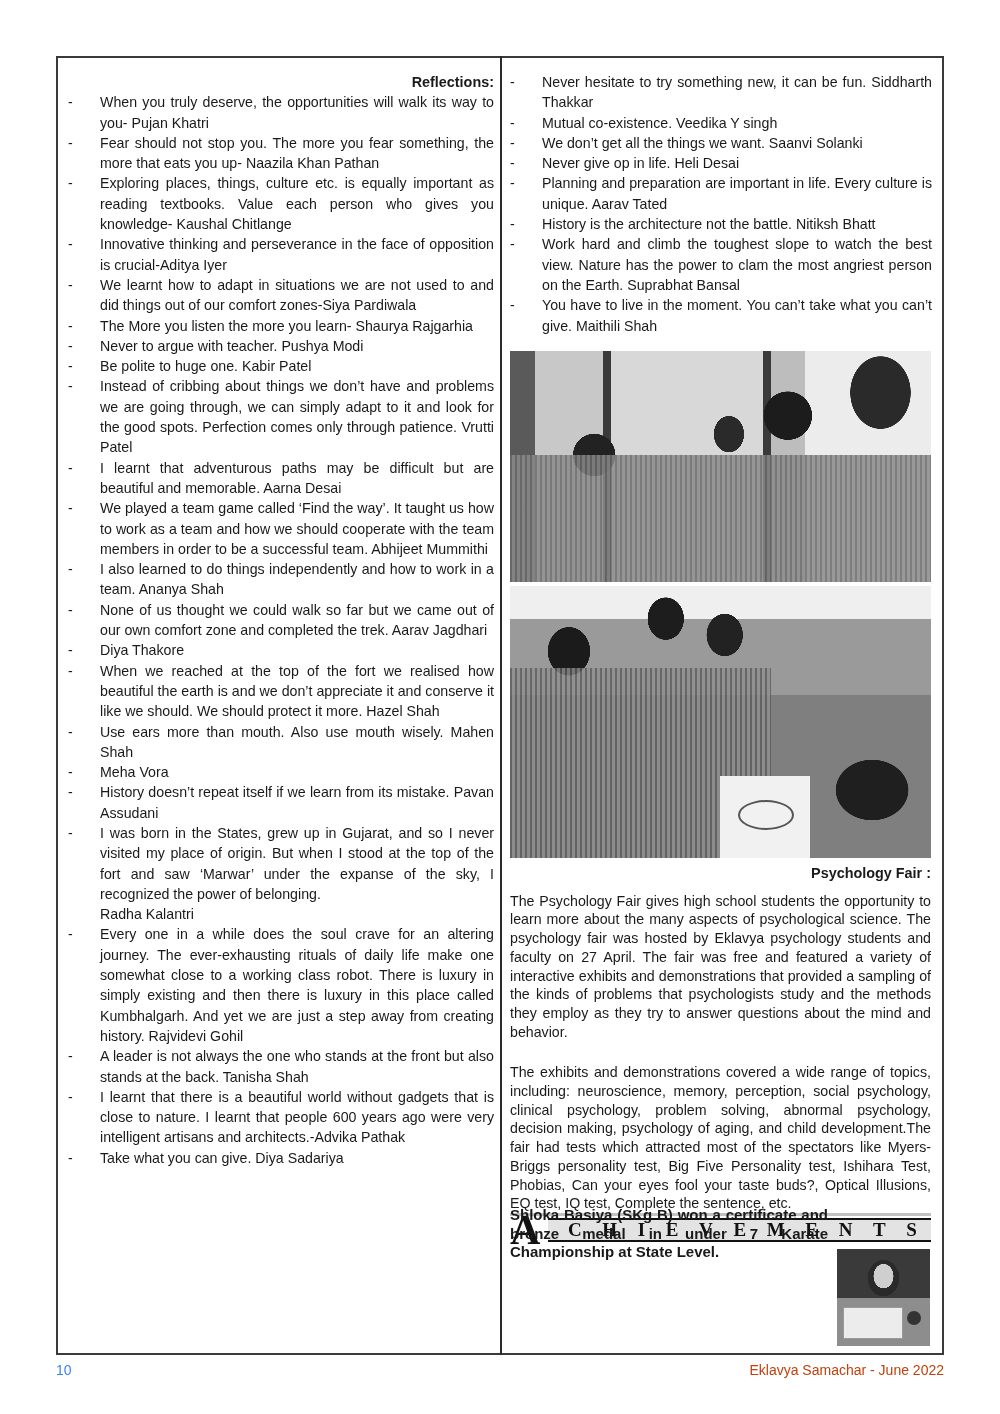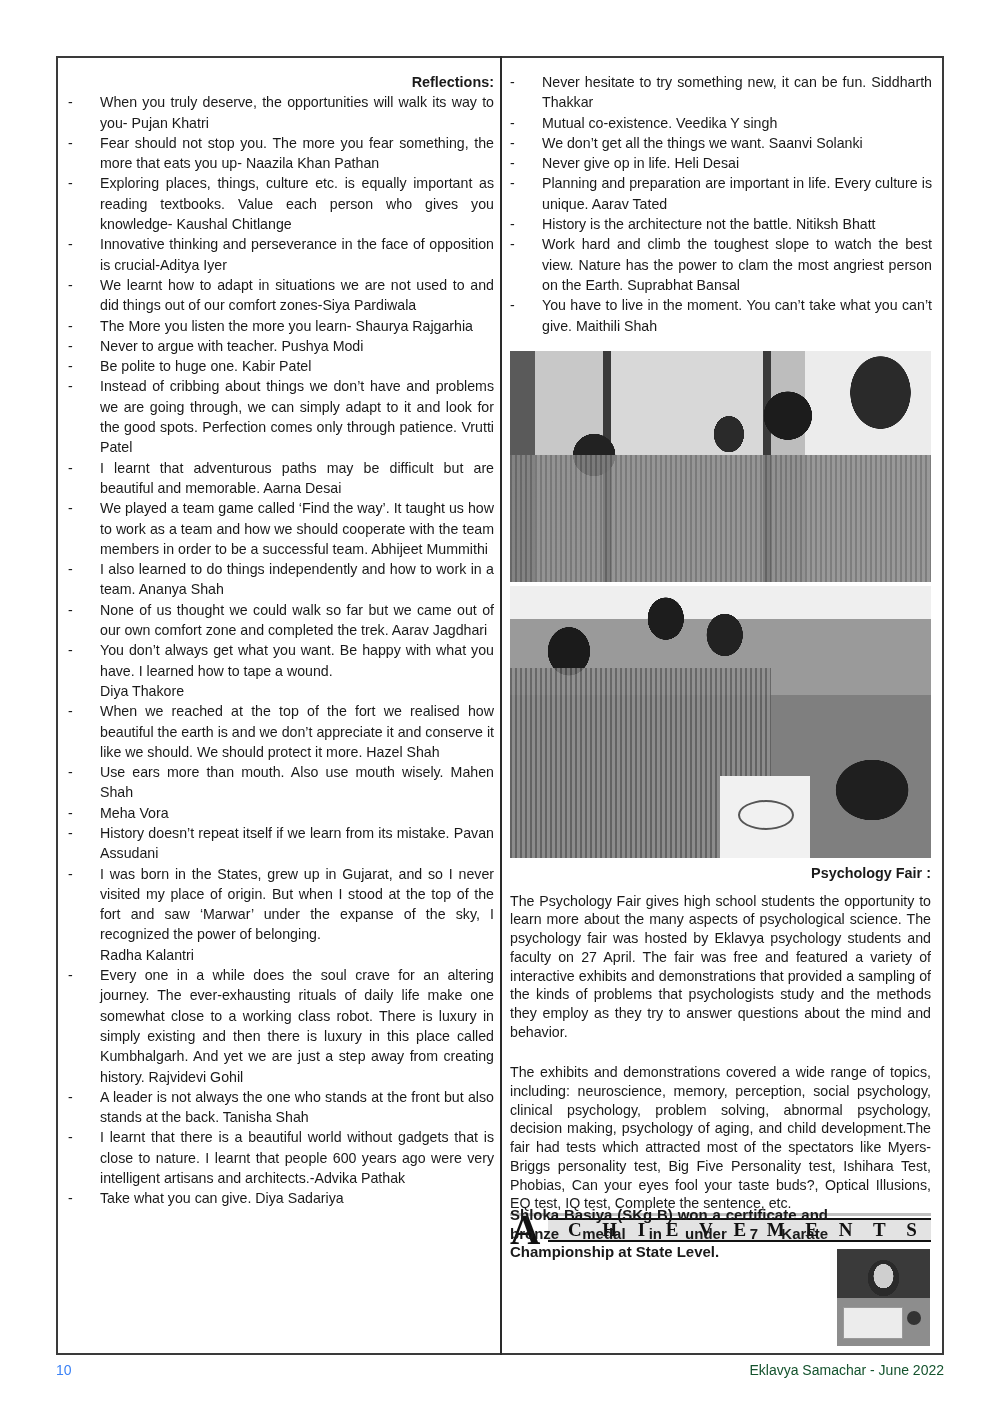--- a/index.html
+++ b/index.html
@@ -105,21 +105,21 @@
         linear-gradient(180deg, #3a3a3a 0 50%, #8d8d8d 50% 100%);
     }
     .ach-photo .cert {
       position: absolute; left: 6px; top: 58px; width: 60px; height: 32px; background: #ececec; border: 1px solid #999;
     }
     .ach-photo .medal {
       position: absolute; left: 70px; top: 62px; width: 14px; height: 14px; border-radius: 50%; background: #333;
     }
 
     .footer-page { position: absolute; left: 56px; top: 1362px; font-size: 14px; color: #3b82f6; }
-    .footer-title { position: absolute; right: 56px; top: 1362px; font-size: 14px; color: #14532d; }
+    .footer-title { position: absolute; right: 56px; top: 1362px; font-size: 14px; color: #c2410c; }
   </style>
 </head>
 <body>
 
 <div class="frame"></div>
 <div class="divider"></div>
 
 <div class="col-left">
   <div class="section-title">Reflections:</div>
   <ul class="refl" id="left-list">
@@ -170,21 +170,20 @@
       <li>
         <span class="dash">-</span>
         <span class="txt">I also learned to do things independently and how to work in a team. Ananya Shah</span>
       </li>
       <li>
         <span class="dash">-</span>
         <span class="txt">None of us thought we could walk so far but we came out of our own comfort zone and completed the trek. Aarav Jagdhari</span>
       </li>
       <li>
         <span class="dash">-</span>
-        <span class="txt">You don’t always get what you want. Be happy with what you have. I learned how to tape a wound.</span>
         <span class="txt">Diya Thakore</span>
       </li>
       <li>
         <span class="dash">-</span>
         <span class="txt">When we reached at the top of the fort we realised how beautiful the earth is and we don’t appreciate it and conserve it like we should. We should protect it more. Hazel Shah</span>
       </li>
       <li>
         <span class="dash">-</span>
         <span class="txt">Use ears more than mouth. Also use mouth wisely. Mahen Shah</span>
       </li>

